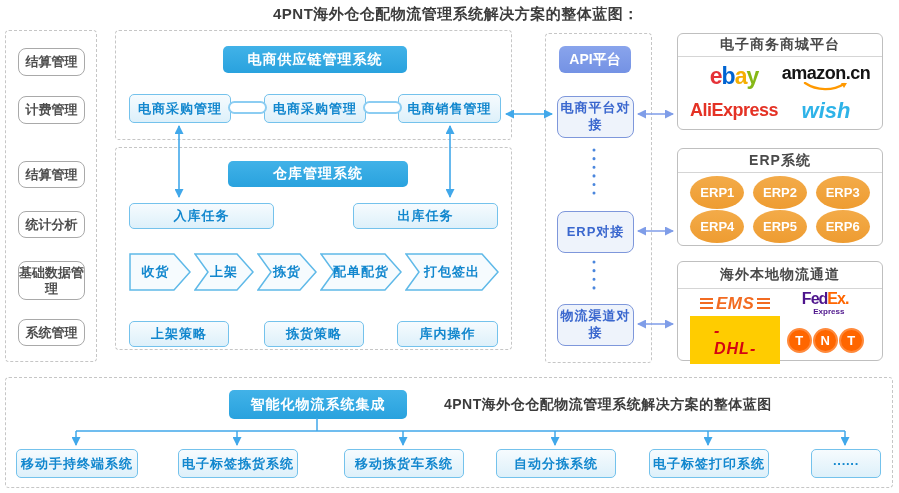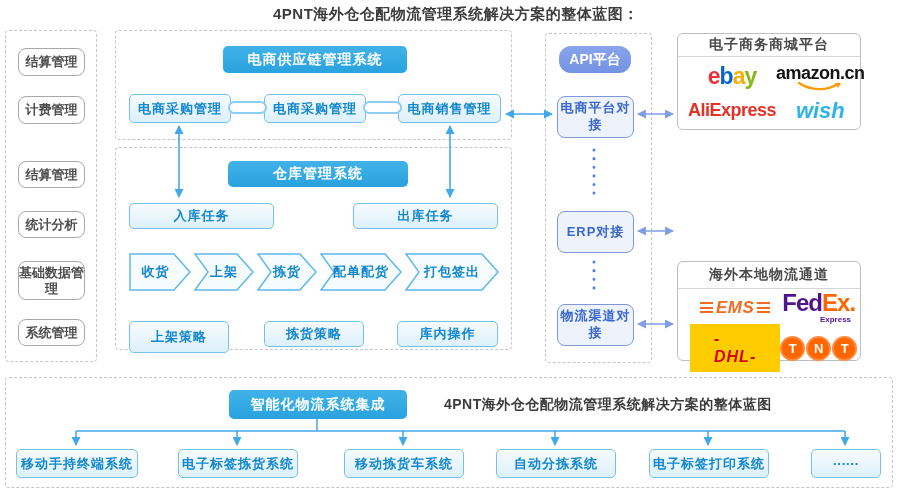--- a/index.html
+++ b/index.html
@@ -27,42 +27,42 @@
     font-size:13px; font-weight:bold; line-height:1.2; }
 
   
   .api-header { position:absolute; display:flex; align-items:center; justify-content:center;
     background:linear-gradient(180deg,#89a4ec,#7492e4); border-radius:6px; color:#fff; font-size:14px; font-weight:bold; }
   .api-node { position:absolute; display:flex; align-items:center; justify-content:center; text-align:center;
     background:#eef3fb; border:1px solid #7e97db; border-radius:8px; color:#3a67ce;
     font-size:13px; font-weight:bold; line-height:1.3; letter-spacing:1px; }
 
   
-  .panel { position:absolute; left:677px; width:184px; background:#fff; border:1px solid #bfbfbf; border-radius:6px; }
+  .panel { position:absolute; left:677px; width:206px; background:#fff; border:1px solid #bfbfbf; border-radius:6px; }
   .panel-header { display:flex; align-items:center; justify-content:center; border-bottom:1px solid #d5d5d5;
     color:#4a4a4a; font-size:14px; font-weight:bold; letter-spacing:1px; }
   .panel-body { display:grid; grid-template-columns:1fr 1fr; align-items:center; justify-items:center; }
 
   
   .logo { display:flex; align-items:center; justify-content:center; }
   .ebay { font-size:23px; font-weight:bold; letter-spacing:-1px; }
   .ebay .l1{color:#e53238;} .ebay .l2{color:#0064d2;} .ebay .l3{color:#f5af02;} .ebay .l4{color:#86b817;}
   .amazon { display:flex; flex-direction:column; align-items:center; }
   .amazon .amz-text { font-size:18px; font-weight:bold; color:#141414; letter-spacing:-0.5px; }
   .aliexpress { font-size:18px; font-weight:bold; color:#e43225; letter-spacing:-0.5px; }
   .wish { font-size:22px; font-weight:bold; font-style:italic; color:#2eb3e8; }
 
   .erp-ellipse { width:54px; height:33px; border-radius:50%; display:flex; align-items:center; justify-content:center;
     background:linear-gradient(180deg,#f3ab49,#ee9c31); color:#fff; font-size:13px; font-weight:bold; }
 
   .ems { display:flex; align-items:center; gap:3px; }
   .ems-text { font-size:17px; font-weight:bold; font-style:italic; color:#f26b21; letter-spacing:0.5px; }
   .ems-stripes { width:13px; height:11px; background:repeating-linear-gradient(180deg,#f26b21 0 2px,transparent 2px 4.5px); }
   .fedex { display:flex; flex-direction:column; align-items:flex-end; line-height:1; }
-  .fedex-main { font-size:24px; font-weight:bold; letter-spacing:-1px; }
+  .fedex-main { font-size:16px; font-weight:bold; letter-spacing:-1px; }
   .fedex-fed { color:#4d148c; } .fedex-ex { color:#ff6600; } .fedex-dot { color:#ff6600; }
   .fedex-sub { font-size:8px; font-weight:bold; color:#4d148c; margin-top:1px; margin-right:4px; }
   .dhl { background:#ffcc00; padding:6px 24px; }
   .dhl-text { font-size:16px; font-weight:bold; font-style:italic; color:#d40511; letter-spacing:1px; }
   .tnt { display:flex; gap:1px; }
   .tnt-circle { width:25px; height:25px; border-radius:50%; background:#ff6600; border:2px solid #ff8a3c;
     display:flex; align-items:center; justify-content:center; color:#fff; font-size:13px; font-weight:bold; }
 
   
   .chev { position:absolute; top:105px; height:38px; }
@@ -128,27 +128,27 @@
         </svg>
       <div class="chev-label">配单配货</div>
     </div>
     <div class="chev chev-notch" style="left:289px; width:94px;">
       <svg width="94" height="38">
           <polygon points="1,1 77,1 93,19 77,37 1,37 14,19" fill="#f6fbfe" stroke="#5fb9e8" stroke-width="1.5"></polygon>
         </svg>
       <div class="chev-label">打包签出</div>
     </div>
 
-    <div class="lite-box" style="left:13px; top:173px; width:100px; height:32px;">上架策略</div>
+    <div class="lite-box" style="left:13px; top:173px; width:100px; height:26px;">上架策略</div>
     <div class="lite-box" style="left:148px; top:173px; width:100px; height:26px;">拣货策略</div>
     <div class="lite-box" style="left:281px; top:173px; width:101px; height:26px;">库内操作</div>
   </div>
 
   <div class="dashed" style="left:545px; top:33px; width:107px; height:330px;">
-    <div class="api-header" style="left:13px; top:12px; width:72px; height:27px;border-radius:12px;">API平台</div>
+    <div class="api-header" style="left:13px; top:12px; width:72px; height:27px;">API平台</div>
     <div class="api-node" style="left:11px; top:62px; width:77px; height:42px;">电商平台对接</div>
     <div class="api-node" style="left:11px; top:177px; width:77px; height:42px;">ERP对接</div>
     <div class="api-node" style="left:11px; top:270px; width:77px; height:42px;">物流渠道对接</div>
   </div>
 
   <div class="panel" style="top:33px; height:97px;">
     <div class="panel-header" style="height:23px;">电子商务商城平台</div>
     <div class="panel-body" style="height:72px; padding:2px 10px;">
       <div class="logo ebay">
         <span class="l1">e</span>
@@ -161,20 +161,31 @@
         <svg width="46" height="9" viewBox="0 0 46 9" style="margin-top:-2px;">
           <path d="M2 1 C 14 9, 30 9, 41 2" stroke="#ff9900" stroke-width="2.4" fill="none" stroke-linecap="round"></path>
           <path d="M41 6 L44 1 L38 1 z" fill="#ff9900"></path>
         </svg>
       </div>
       <div class="logo aliexpress">AliExpress</div>
       <div class="logo wish">wish</div>
     </div>
   </div>
 
+  <div class="panel" style="top:148px; height:98px;">
+    <div class="panel-header" style="height:24px;">ERP系统</div>
+    <div style="display:grid; grid-template-columns:1fr 1fr 1fr; justify-items:center; align-items:center; height:72px; padding:2px 8px;">
+      <div class="erp-ellipse">ERP1</div>
+      <div class="erp-ellipse">ERP2</div>
+      <div class="erp-ellipse">ERP3</div>
+      <div class="erp-ellipse">ERP4</div>
+      <div class="erp-ellipse">ERP5</div>
+      <div class="erp-ellipse">ERP6</div>
+    </div>
+  </div>
 
   <div class="panel" style="top:261px; height:100px;">
     <div class="panel-header" style="height:27px;">海外本地物流通道</div>
     <div class="panel-body" style="height:70px; padding:2px 12px;">
       <div class="logo ems">
         <span class="ems-stripes"></span>
         <span class="ems-text">EMS</span>
         <span class="ems-stripes"></span>
       </div>
       <div class="logo fedex">

